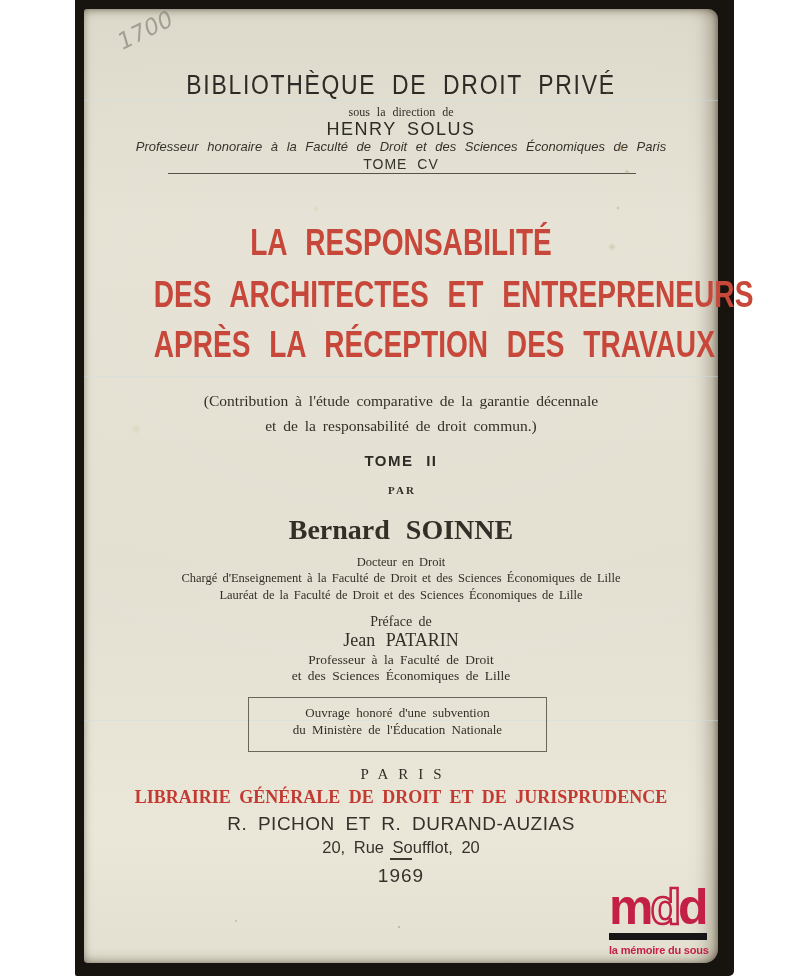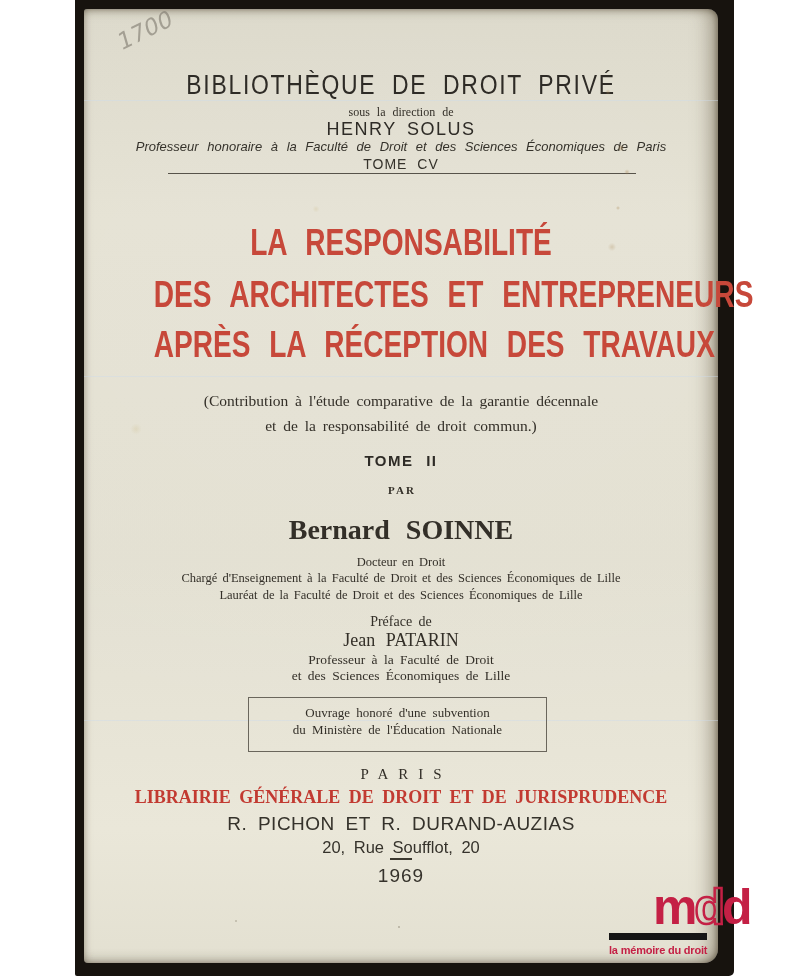--- a/index.html
+++ b/index.html
@@ -96,21 +96,21 @@
   .publisher{top:778px;font-size:18px;font-weight:bold;word-spacing:4px;color:#c23a31;font-family:"Liberation Serif",serif;}
   .editors{top:804px;font-size:19px;letter-spacing:.5px;word-spacing:5px;}
   .address{top:829px;font-size:16.5px;word-spacing:4px;}
   .imprint-divider{position:absolute;top:849px;left:50%;margin-left:-11px;width:22px;height:2px;background:#3b382f;}
   .year{top:856px;font-size:19px;letter-spacing:1px;}
 
   
   .mdd{position:absolute;right:11px;bottom:7px;width:98px;}
   .mdd-letters{
     display:block;font-weight:bold;font-size:50px;line-height:40px;height:44px;
-    letter-spacing:-3px;color:#c42045;text-align:left;margin-left:44px;
+    letter-spacing:-3px;color:#c42045;text-align:left;
   }
   .mdd-letters .outline{color:#c42045;}
   @supports ((-webkit-text-stroke:1px red)){
     .mdd-letters .outline{color:transparent;-webkit-text-stroke:2.5px #c42045;}
   }
   .mdd-bar{height:7px;background:#161616;margin-top:2px;}
   .mdd-tagline{
     margin-top:4px;font-size:11px;font-weight:bold;letter-spacing:-.2px;
     color:#c42045;white-space:nowrap;text-align:left;
   }
@@ -168,17 +168,17 @@
     <div class="line editors">R. PICHON ET R. DURAND-AUZIAS</div>
     <div class="line address">20, Rue Soufflot, 20</div>
     <div class="imprint-divider"></div>
     <div class="line year">1969</div>
 
     <div class="stains"></div>
 
     <div class="mdd">
       <span class="mdd-letters"><span>m</span><span class="outline">d</span><span>d</span></span>
       <div class="mdd-bar"></div>
-      <div class="mdd-tagline">la mémoire du droit</div>
+      <div class="mdd-tagline">la mémoire du sous</div>
     </div>
 
   </div>
 </div>
 
 </body></html>

